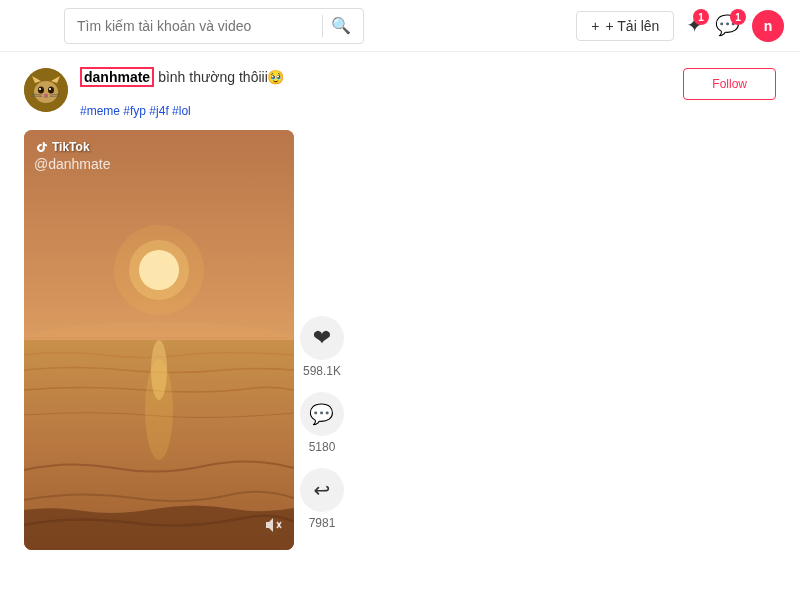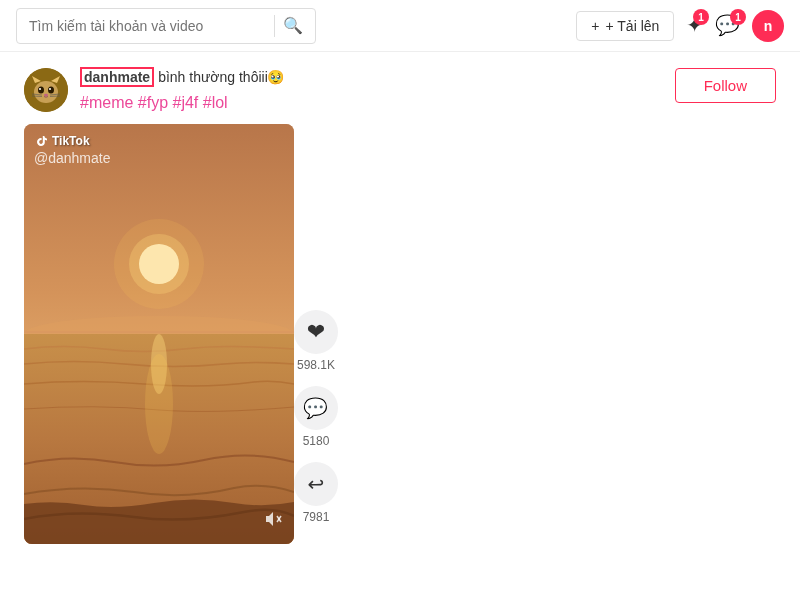--- a/index.html
+++ b/index.html
@@ -21,20 +21,21 @@
       background: #fff;
     }
     .search-bar {
       display: flex;
       align-items: center;
       border: 1px solid #ddd;
       border-radius: 4px;
       padding: 6px 12px;
       width: 300px;
       background: #fff;
+      margin-left: 48px;
     }
     .search-bar input {
       border: none;
       outline: none;
       font-size: 14px;
       color: #333;
       width: 240px;
       background: transparent;
     }
     .search-icon-wrap {
@@ -150,66 +151,66 @@
     }
     .caption-line {
       font-size: 14px;
       color: #333;
       line-height: 1.4;
     }
     .username-box {
       display: inline;
       font-weight: 700;
       font-size: 14px;
-      color: #404040;
+      color: #000000;
       border: 2px solid #fe2c55;
       padding: 0 2px;
       margin-right: 4px;
     }
     .hashtags {
-      font-size: 16px;
-      color: #ec4899;
-      margin-top: 6px;
+      font-size: 12px;
+      color: #1d4ed8;
+      margin-top: 16px;
     }
     .music-line {
       font-size: 13px;
       color: #161823;
       margin-top: 3px;
       display: flex;
       align-items: center;
       gap: 4px;
     }
 
     
     .follow-btn {
       margin-left: auto;
       border: 1.5px solid #fe2c55;
       background: #fff;
       color: #fe2c55;
       border-radius: 4px;
       padding: 8px 28px;
-      font-size: 15px;
+      font-size: 12px;
       font-weight: 500;
       cursor: pointer;
       white-space: nowrap;
     }
 
     
     .top-row {
       display: flex;
       align-items: flex-start;
       justify-content: space-between;
       margin-bottom: 8px;
     }
 
     
     .video-with-actions {
       display: flex;
       align-items: flex-end;
-      gap: 0;
+      gap: 6px;
     }
     .video-container {
       width: 270px;
       height: 420px;
       border-radius: 8px;
       overflow: hidden;
       position: relative;
       background: #c4956a;
       flex-shrink: 0;
     }

